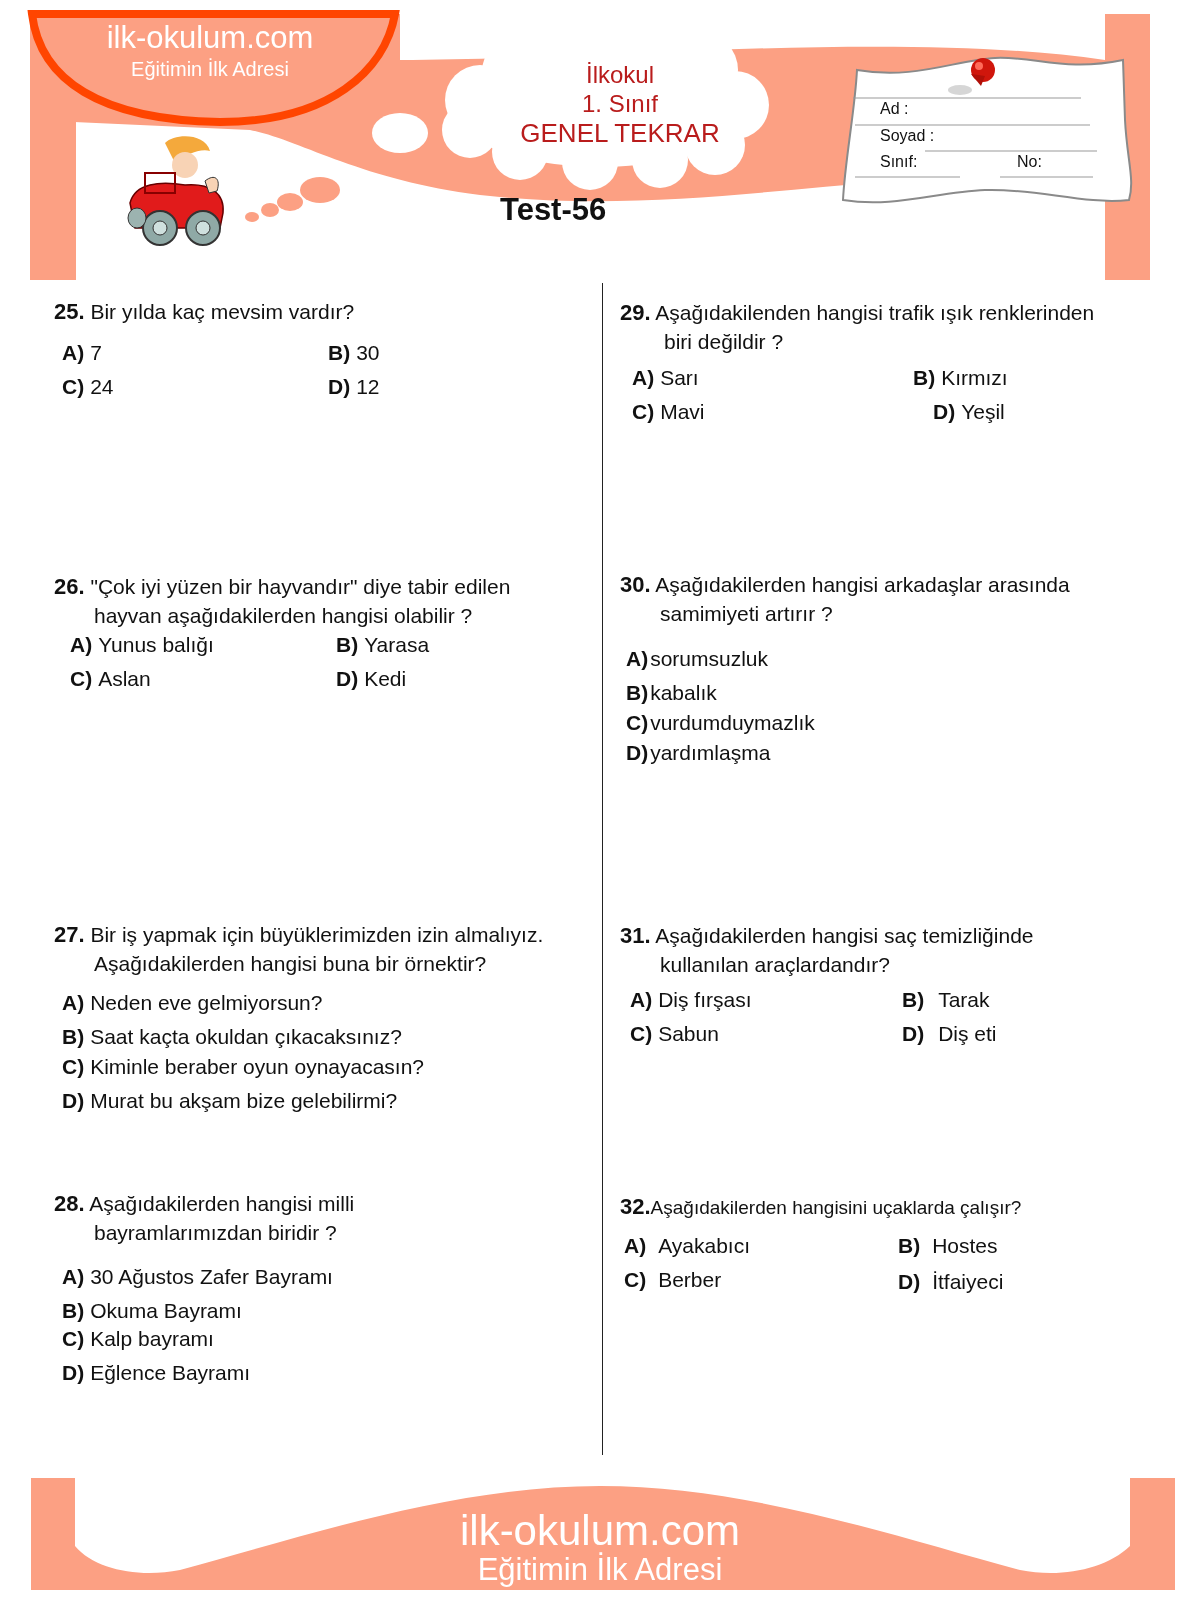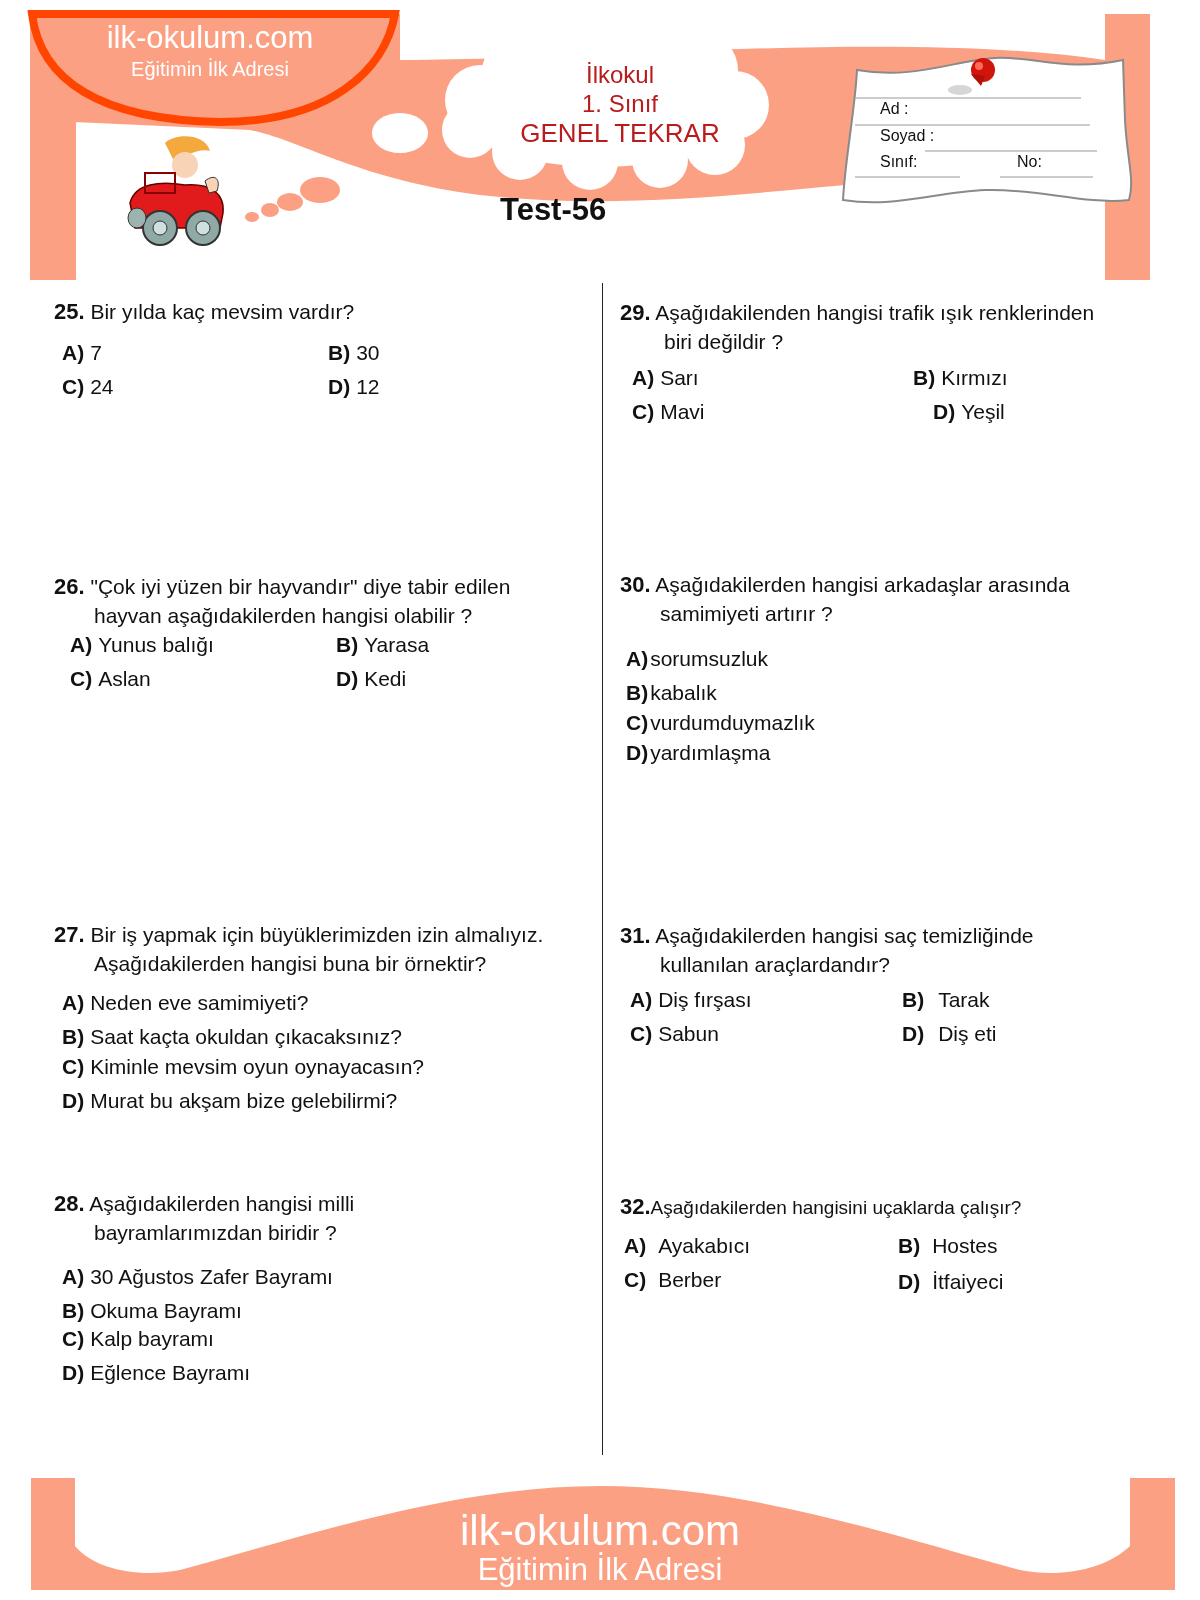--- a/index.html
+++ b/index.html
@@ -128,23 +128,23 @@
 </div>
 <div class="opt" style="left:70px;top:633px;"><span class="lbl">A)</span><span>Yunus balığı</span></div>
 <div class="opt" style="left:336px;top:633px;"><span class="lbl">B)</span><span>Yarasa</span></div>
 <div class="opt" style="left:70px;top:667px;"><span class="lbl">C)</span><span>Aslan</span></div>
 <div class="opt" style="left:336px;top:667px;"><span class="lbl">D)</span><span>Kedi</span></div>
 
 <div class="question" style="left:54px;top:920px;">
   <div class="q-line"><span class="q-num">27.</span> <span>Bir iş yapmak için büyüklerimizden izin almalıyız.</span></div>
   <div class="q-line q-text-cont">Aşağıdakilerden hangisi buna bir örnektir?</div>
 </div>
-<div class="opt" style="left:62px;top:991px;"><span class="lbl">A)</span><span>Neden eve samimiyeti?</span></div>
+<div class="opt" style="left:62px;top:991px;"><span class="lbl">A)</span><span>Neden eve gelmiyorsun?</span></div>
 <div class="opt" style="left:62px;top:1025px;"><span class="lbl">B)</span><span>Saat kaçta okuldan çıkacaksınız?</span></div>
-<div class="opt" style="left:62px;top:1055px;"><span class="lbl">C)</span><span>Kiminle mevsim oyun oynayacasın?</span></div>
+<div class="opt" style="left:62px;top:1055px;"><span class="lbl">C)</span><span>Kiminle beraber oyun oynayacasın?</span></div>
 <div class="opt" style="left:62px;top:1089px;"><span class="lbl">D)</span><span>Murat bu akşam bize gelebilirmi?</span></div>
 
 <div class="question" style="left:54px;top:1189px;">
   <div class="q-line"><span class="q-num">28.</span> <span>Aşağıdakilerden hangisi milli</span></div>
   <div class="q-line q-text-cont">bayramlarımızdan biridir ?</div>
 </div>
 <div class="opt" style="left:62px;top:1265px;"><span class="lbl">A)</span><span>30 Ağustos Zafer Bayramı</span></div>
 <div class="opt" style="left:62px;top:1299px;"><span class="lbl">B)</span><span>Okuma Bayramı</span></div>
 <div class="opt" style="left:62px;top:1327px;"><span class="lbl">C)</span><span>Kalp bayramı</span></div>
 <div class="opt" style="left:62px;top:1361px;"><span class="lbl">D)</span><span>Eğlence Bayramı</span></div>

